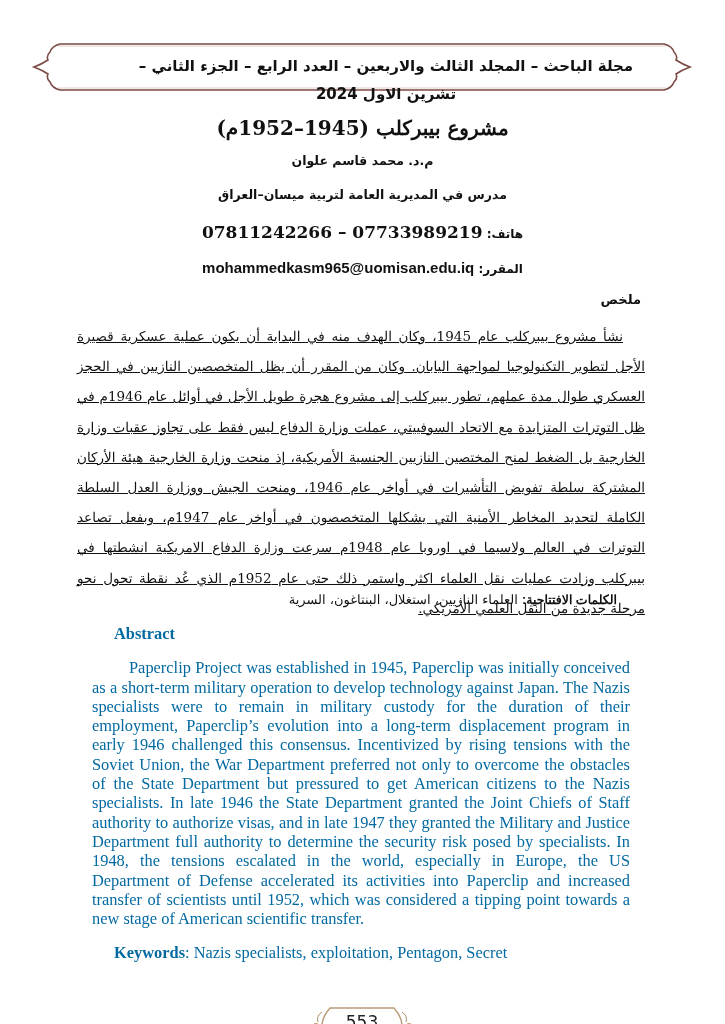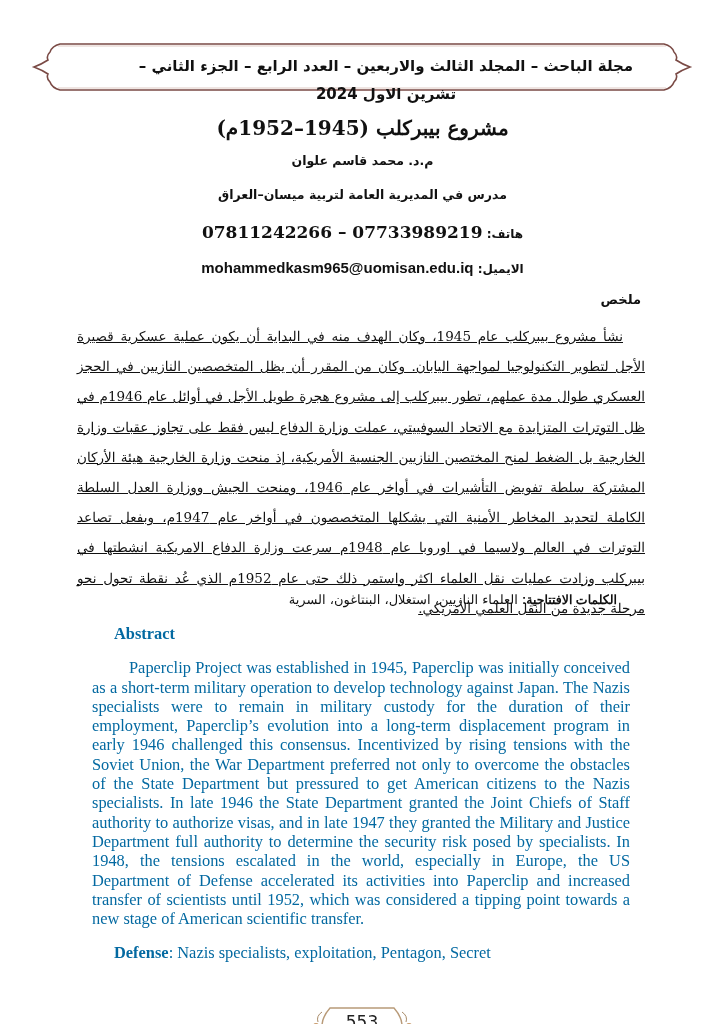--- a/index.html
+++ b/index.html
@@ -69,39 +69,39 @@
 <div class="center title">مشروع بيبركلب (1945–1952م)</div>
 <div class="center author">م.د. محمد قاسم علوان</div>
 <div class="center affil">مدرس في المديرية العامة لتربية ميسان–العراق</div>
 
 <div class="center phone">
   <span>هاتف:</span>
   <span class="num" dir="ltr">07811242266 – 07733989219</span>
 </div>
 
 <div class="center email">
-  <span>الايميل:</span>
+  <span>المقرر:</span>
   <span class="addr" dir="ltr">mohammedkasm965@uomisan.edu.iq</span>
 </div>
 
 <div class="abs-ar-heading">ملخص</div>
 
 <div class="ar-body">
   <p>نشأ مشروع بيبركلب عام 1945، وكان الهدف منه في البداية أن يكون عملية عسكرية قصيرة الأجل لتطوير التكنولوجيا لمواجهة اليابان. وكان من المقرر أن يظل المتخصصين النازيين في الحجز العسكري طوال مدة عملهم، تطور بيبركلب إلى مشروع هجرة طويل الأجل في أوائل عام 1946م في ظل التوترات المتزايدة مع الاتحاد السوفييتي، عملت وزارة الدفاع ليس فقط على تجاوز عقبات وزارة الخارجية بل الضغط لمنح المختصين النازيين الجنسية الأمريكية، إذ منحت وزارة الخارجية هيئة الأركان المشتركة سلطة تفويض التأشيرات في أواخر عام 1946، ومنحت الجيش ووزارة العدل السلطة الكاملة لتحديد المخاطر الأمنية التي يشكلها المتخصصون في أواخر عام 1947م، وبفعل تصاعد التوترات في العالم ولاسيما في اوروبا عام 1948م سرعت وزارة الدفاع الامريكية انشطتها في بيبركلب وزادت عمليات نقل العلماء اكثر واستمر ذلك حتى عام 1952م الذي عُد نقطة تحول نحو مرحلة جديدة من النقل العلمي الأمريكي.</p>
 </div>
 
 <div class="ar-keywords">
   <b>الكلمات الافتتاحية:</b>
   <span>العلماء النازيين، استغلال، البنتاغون، السرية</span>
 </div>
 
 <div class="en-block">
   <div class="en-heading">Abstract</div>
   <p class="en-body">Paperclip Project was established in 1945, Paperclip was initially conceived as a short-term military operation to develop technology against Japan. The Nazis specialists were to remain in military custody for the duration of their employment, Paperclip’s evolution into a long-term displacement program in early 1946 challenged this consensus. Incentivized by rising tensions with the Soviet Union, the War Department preferred not only to overcome the obstacles of the State Department but pressured to get American citizens to the Nazis specialists. In late 1946 the State Department granted the Joint Chiefs of Staff authority to authorize visas, and in late 1947 they granted the Military and Justice Department full authority to determine the security risk posed by specialists. In 1948, the tensions escalated in the world, especially in Europe, the US Department of Defense accelerated its activities into Paperclip and increased transfer of scientists until 1952, which was considered a tipping point towards a new stage of American scientific transfer.</p>
-  <p class="en-keywords"><b>Defense</b><span>: Nazis specialists, exploitation, Pentagon, Secret</span></p>
+  <p class="en-keywords"><b>Keywords</b><span>: Nazis specialists, exploitation, Pentagon, Secret</span></p>
 </div>
 
 <div class="footer">
   <svg width="725" height="60" viewBox="0 0 725 60">
     <line x1="36" y1="22" x2="312" y2="22" stroke="#6e4a40" stroke-width="2"></line>
     <line x1="412" y1="22" x2="690" y2="22" stroke="#6e4a40" stroke-width="2"></line>
     <path d="M330,4 L394,4 Q410,22 394,40 L330,40 Q314,22 330,4 Z" fill="#fff" stroke="#b89a78" stroke-width="1.4"></path>
     <circle cx="316" cy="22" r="3" fill="#c99a6a"></circle>
     <circle cx="409" cy="22" r="3" fill="#c99a6a"></circle>
     <path d="M322,8 q-6,4 -4,10 M322,36 q-6,-4 -4,-10 M402,8 q6,4 4,10 M402,36 q6,-4 4,-10" fill="none" stroke="#a88a68" stroke-width="1"></path>

